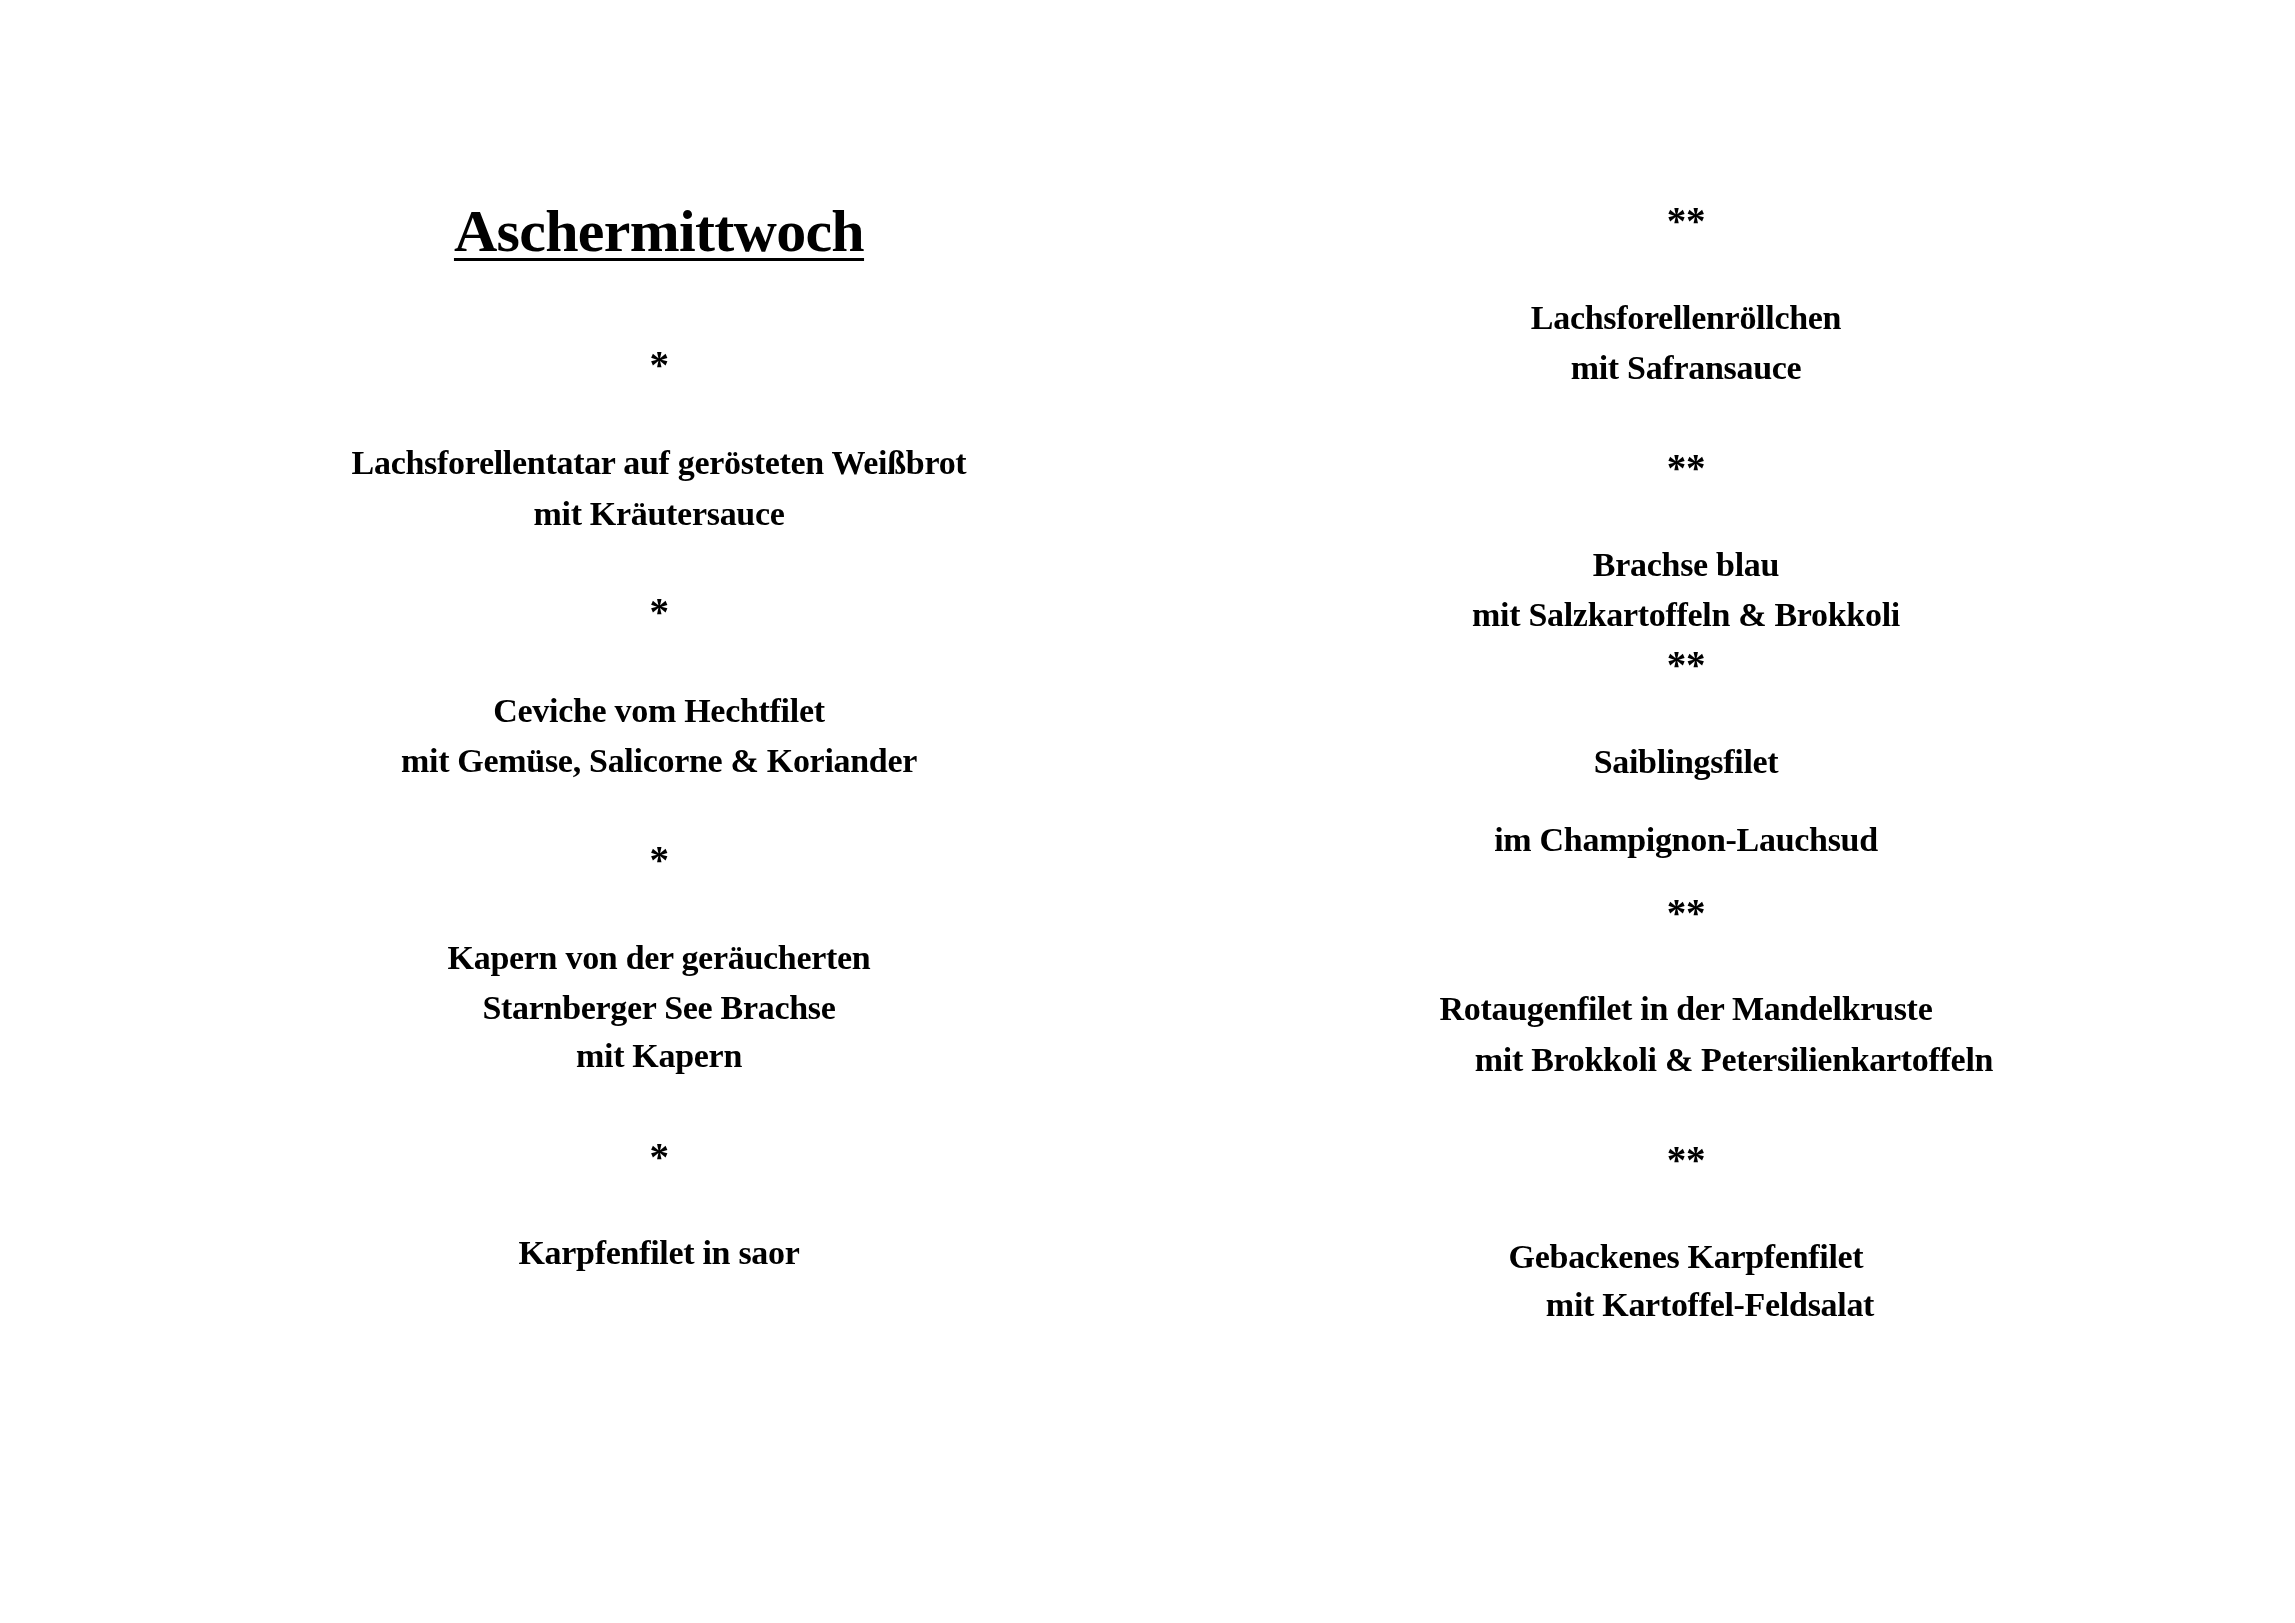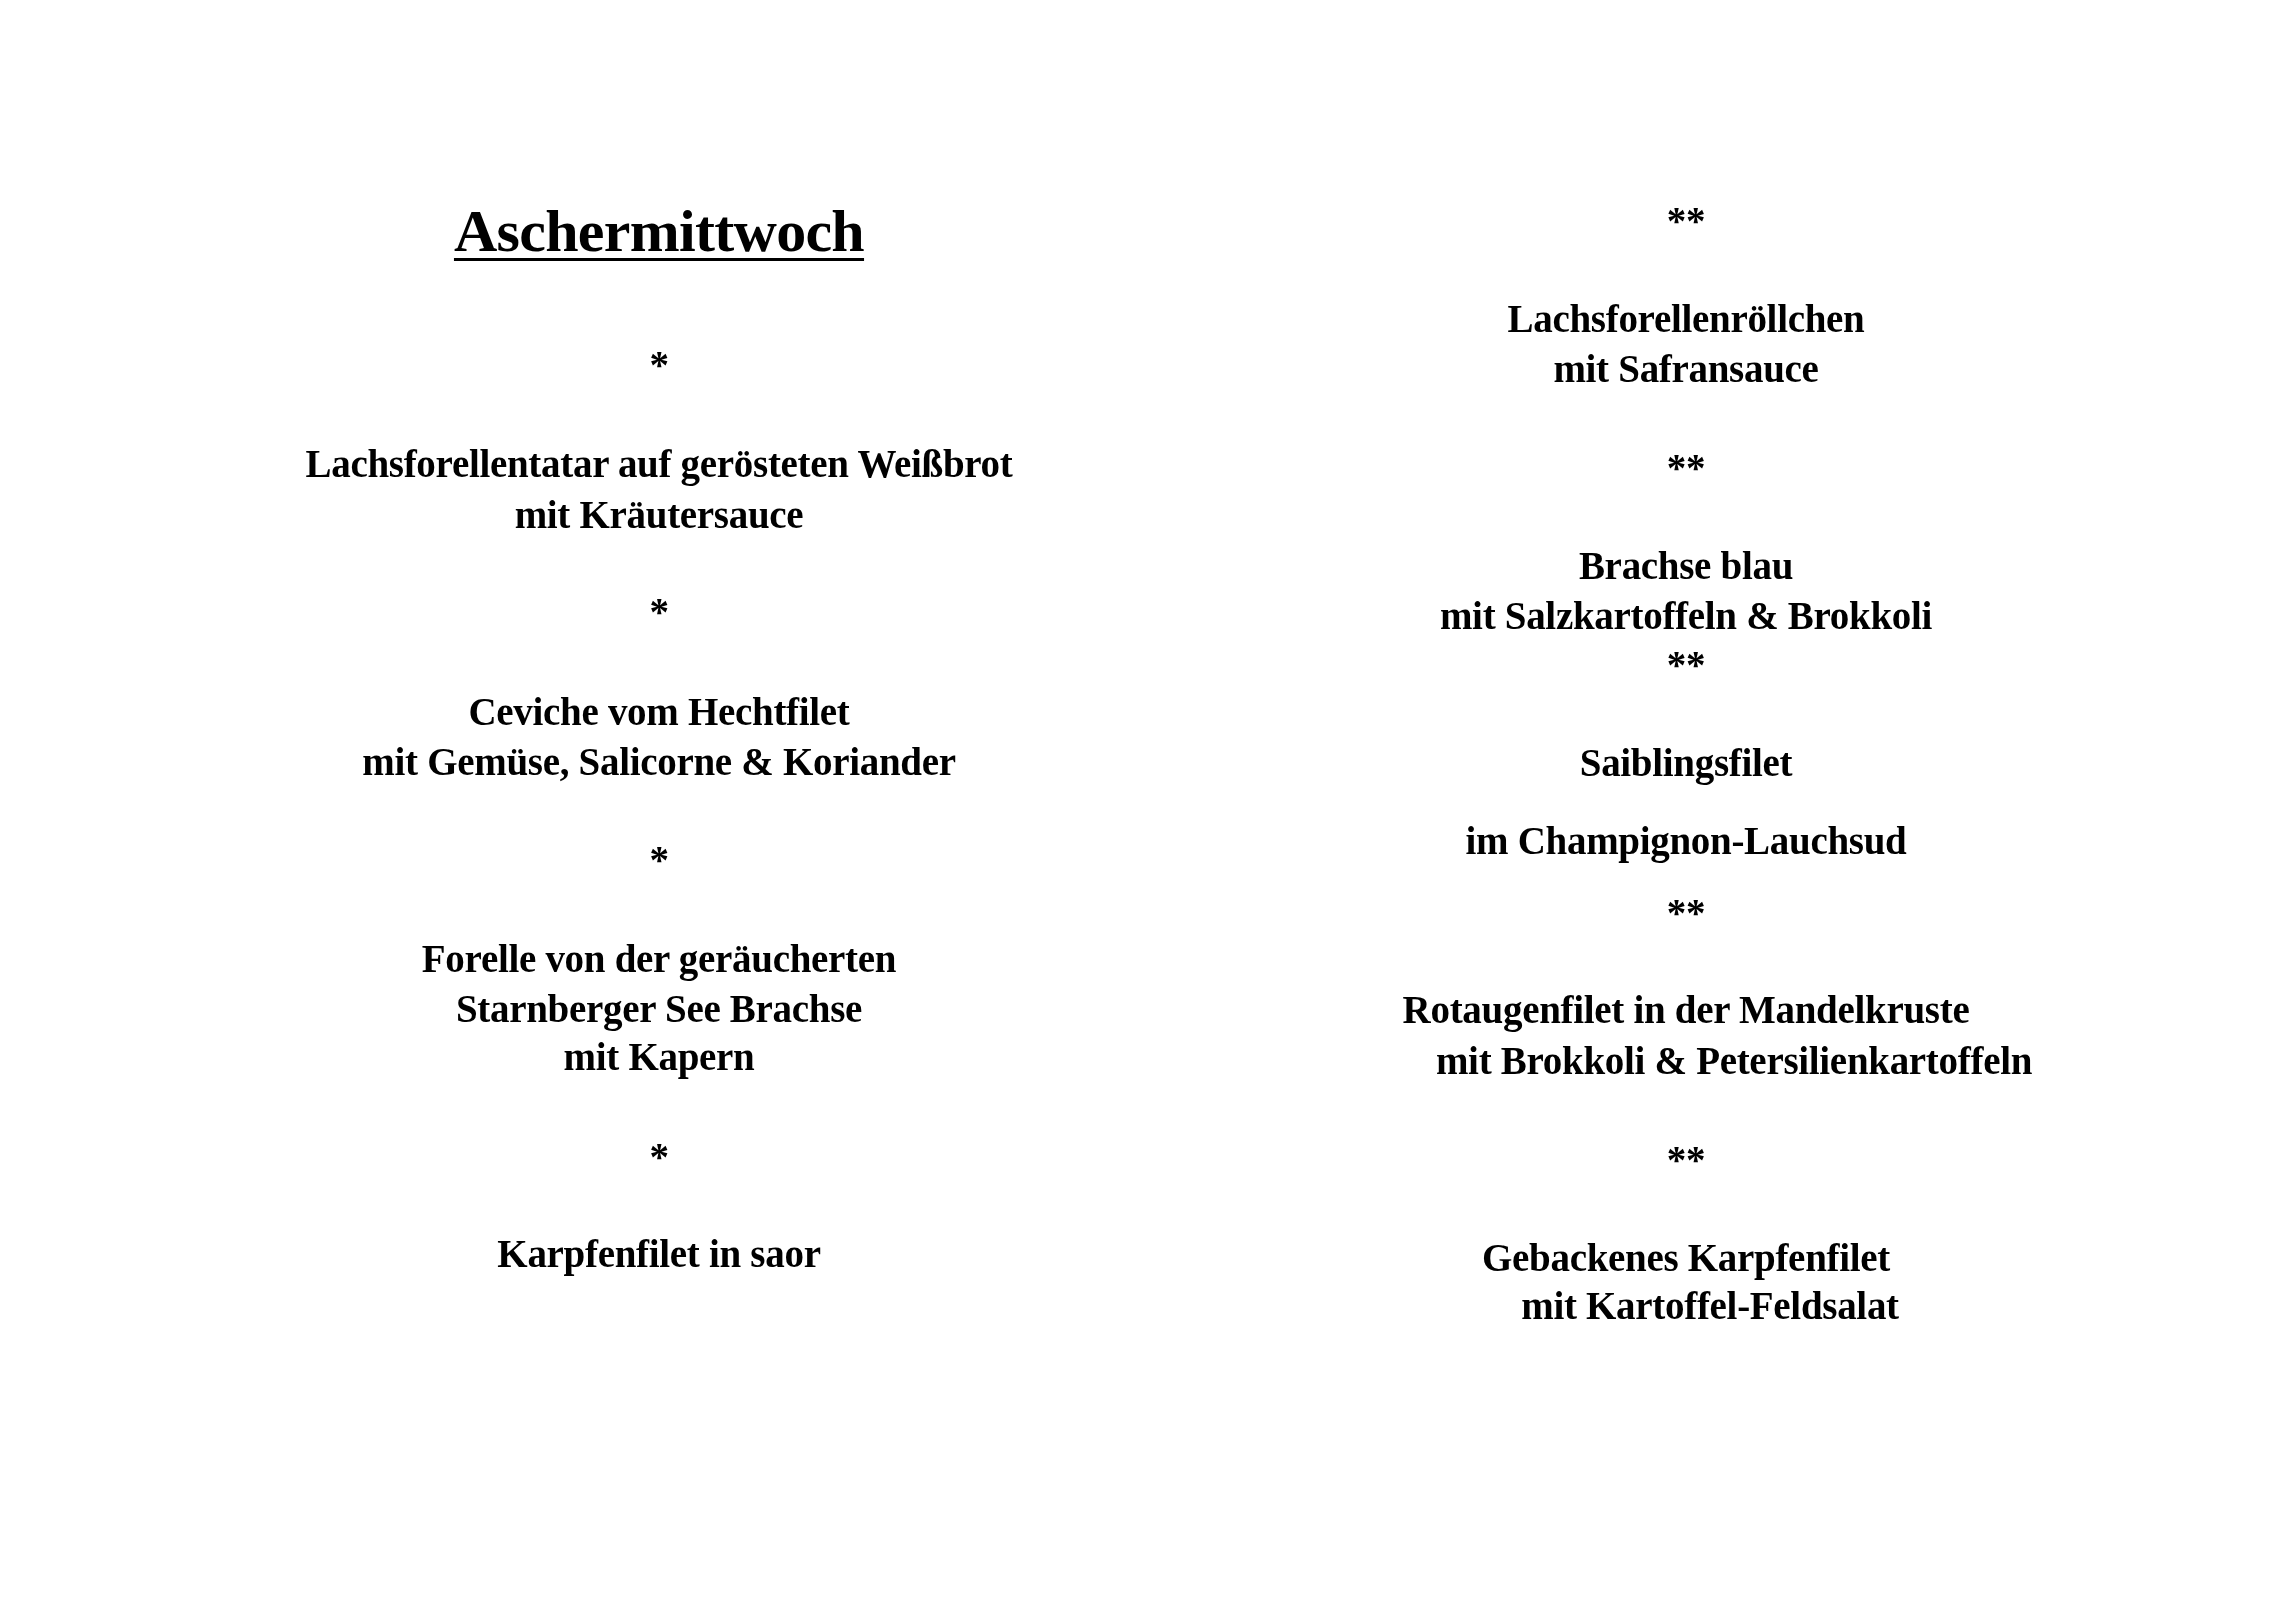--- a/index.html
+++ b/index.html
@@ -1,20 +1,20 @@
 <!DOCTYPE html>
 <html style="font-size:10.5px"><head>
 <meta charset="utf-8">
 <style>
   html, body { margin: 0; padding: 0; background: #ffffff; }
   body { width: 2295px; height: 1623px; position: relative; overflow: hidden;
          font-family: "Liberation Serif", "DejaVu Serif", serif; color: #000000; }
   .page { position: absolute; left: 0; top: 0; width: 2295px; height: 1623px; background: #ffffff; }
   .line { position: absolute; white-space: nowrap; transform: translate(-50%, -50%);
-          font-weight: bold; font-size: 39px; line-height: 1; letter-spacing: -0.3px; }
+          font-weight: bold; font-size: 34px; line-height: 1; letter-spacing: -0.3px; }
   .title { font-size: 60px; text-decoration: underline; text-decoration-thickness: 3.3px; text-underline-offset: 6.5px; letter-spacing: -0.7px; }
   .sep { font-size: 39px; }
 </style>
 </head>
 <body>
 
 <div class="page">
 
   <div class="line title" style="left:659px; top:231px;">Aschermittwoch</div>
 
@@ -23,21 +23,21 @@
   <div class="line" style="left:659px; top:463px;">Lachsforellentatar auf  gerösteten Weißbrot</div>
   <div class="line" style="left:659px; top:514px;">mit Kräutersauce</div>
 
   <div class="line sep" style="left:659px; top:611px;">*</div>
 
   <div class="line" style="left:659px; top:711px;">Ceviche vom Hechtfilet</div>
   <div class="line" style="left:659px; top:761px;">mit Gemüse, Salicorne &amp; Koriander</div>
 
   <div class="line sep" style="left:659px; top:859px;">*</div>
 
-  <div class="line" style="left:659px; top:958px;">Forelle von der geräucherten</div>
+  <div class="line" style="left:659px; top:958px;">Kapern von der geräucherten</div>
   <div class="line" style="left:659px; top:1008px;">Starnberger See Brachse</div>
   <div class="line" style="left:659px; top:1056px;">mit Kapern</div>
 
   <div class="line sep" style="left:659px; top:1156px;">*</div>
 
   <div class="line" style="left:659px; top:1253px;">Karpfenfilet in saor</div>
 
   <div class="line sep" style="left:1686px; top:220px;">**</div>
 
   <div class="line" style="left:1686px; top:318px;">Lachsforellenröllchen</div>

